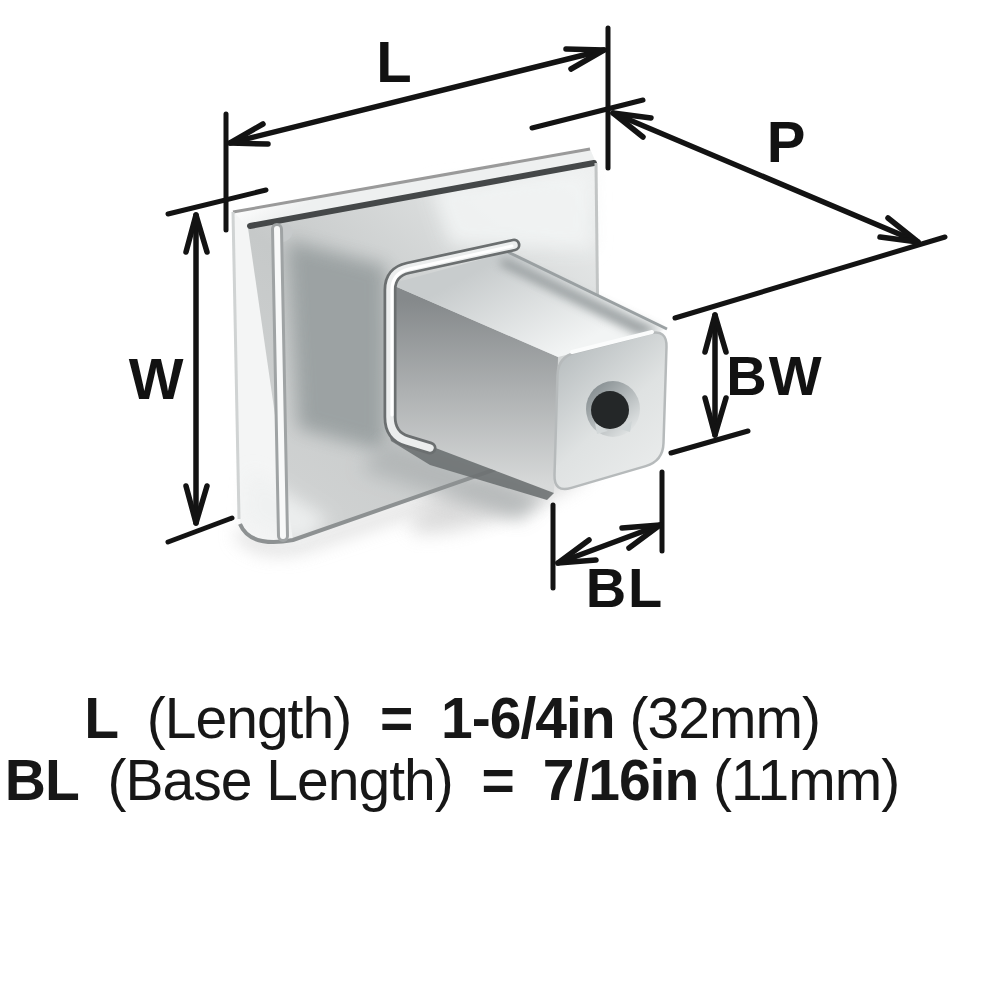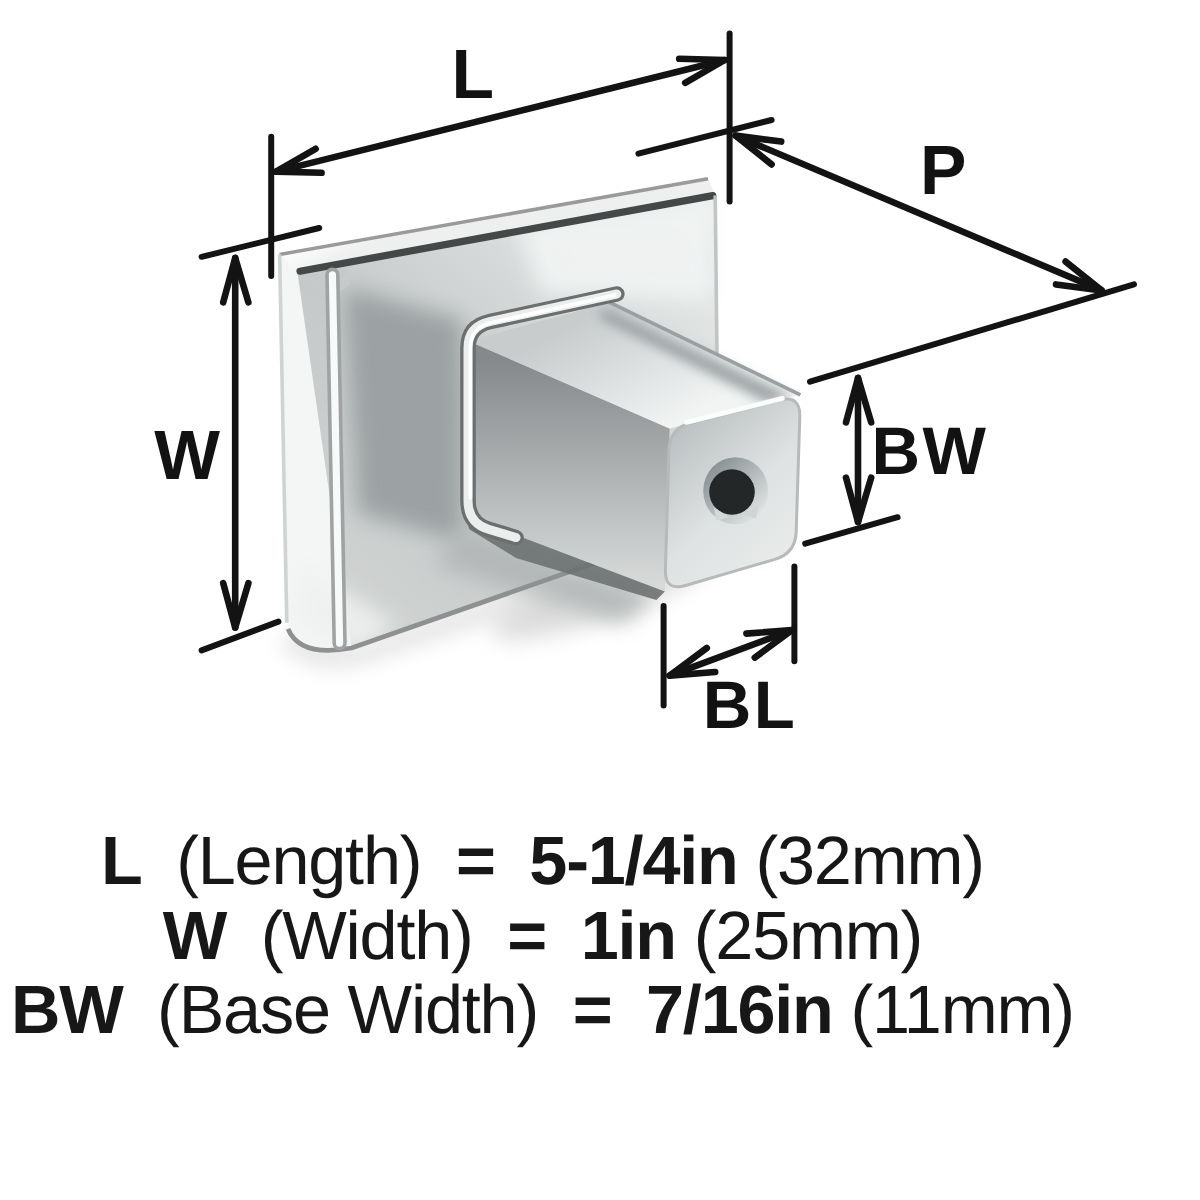--- a/index.html
+++ b/index.html
@@ -151,31 +151,24 @@
       <path class="arrowhead" d="M629 548 L660 525 L622 528"></path>
       <text class="dimtext two" x="625" y="607" text-anchor="middle">BL</text>
     </g>
   </svg>
 
   <div class="specs">
     <div class="spec-line">
       <span class="b gap">L</span>
       <span class="gap">(Length)</span>
       <span class="b gap">=</span>
-      <span class="b">5-1/4in</span>
+      <span class="b">1-6/4in</span>
       <span>(32mm)</span>
     </div>
     <div class="spec-line">
-      <span class="b gap">W</span>
-      <span class="gap">(Width)</span>
-      <span class="b gap">=</span>
-      <span class="b">1in</span>
-      <span>(25mm)</span>
-    </div>
-    <div class="spec-line">
-      <span class="b gap">BW</span>
-      <span class="gap">(Base Width)</span>
+      <span class="b gap">BL</span>
+      <span class="gap">(Base Length)</span>
       <span class="b gap">=</span>
       <span class="b">7/16in</span>
       <span>(11mm)</span>
     </div>
   </div>
 </div>
 
 </body></html>

